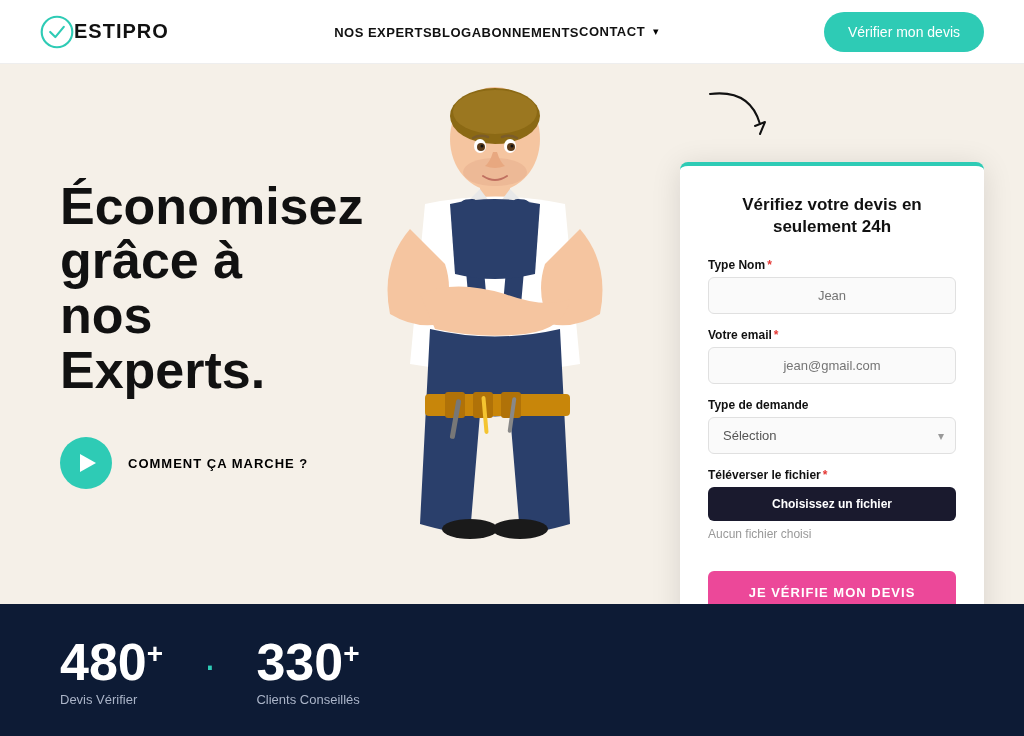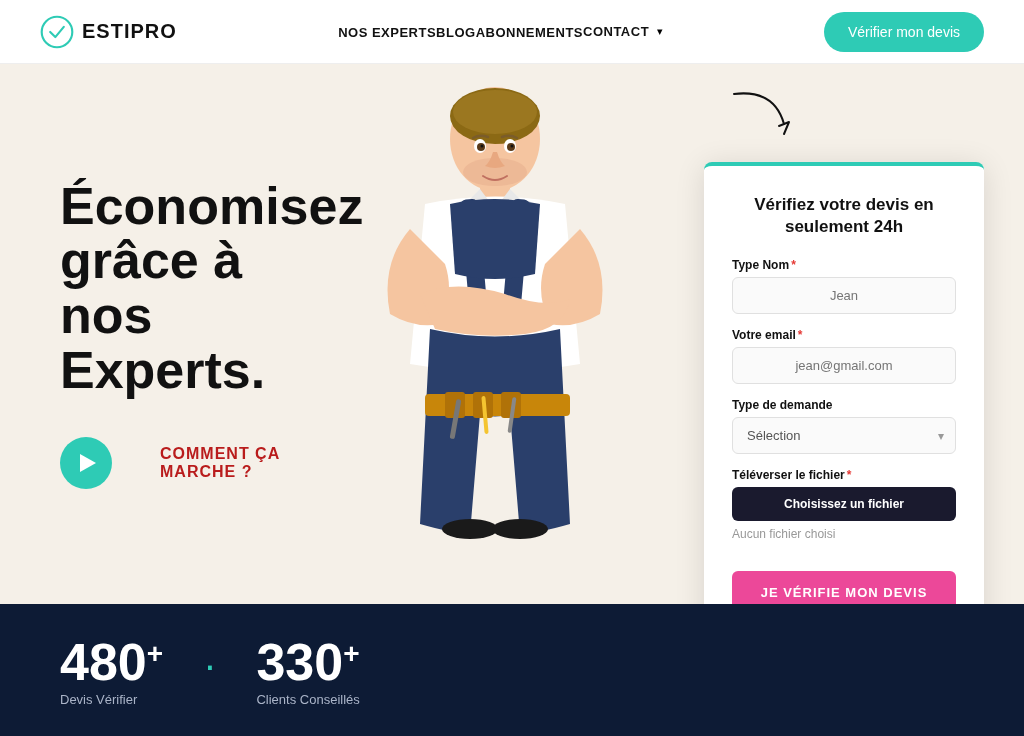--- a/index.html
+++ b/index.html
@@ -13,21 +13,21 @@
       justify-content: space-between;
       padding: 0 40px;
       height: 64px;
       border-bottom: 1px solid #eee;
       position: relative;
       z-index: 10;
     }
     .nav-logo {
       display: flex;
       align-items: center;
-      gap: 8px;
+      gap: 0;
       font-weight: 800;
       font-size: 20px;
       letter-spacing: 1px;
       color: #111;
     }
     .logo-icon {
       width: 34px;
       height: 34px;
     }
     .nav-links {
@@ -102,26 +102,25 @@
     }
     .play-btn-triangle {
       width: 0;
       height: 0;
       border-top: 9px solid transparent;
       border-bottom: 9px solid transparent;
       border-left: 16px solid #fff;
       margin-left: 3px;
     }
     .hero-play-label {
-      font-size: 16px;
+      font-size: 13px;
       font-weight: 800;
       letter-spacing: 1px;
       text-transform: uppercase;
-      color: #b91c1c;
-      margin-left: 32px;
+      color: #000000;
     }
 
     
     .form-panel-wrapper {
       position: absolute;
       right: 40px;
       top: 20px;
       z-index: 5;
       display: flex;
       flex-direction: column;
@@ -130,21 +129,21 @@
     .arrow-decoration {
       margin-bottom: 8px;
       align-self: flex-start;
       margin-left: 20px;
     }
     .form-card {
       background: #fff;
       border-radius: 8px;
       box-shadow: 0 4px 30px rgba(0,0,0,0.12);
       padding: 28px 28px 24px;
-      width: 280px;
+      width: 304px;
       border-top: 4px solid #2ecbb5;
     }
     .form-title {
       font-size: 17px;
       font-weight: 800;
       color: #111;
       text-align: center;
       line-height: 1.3;
       margin-bottom: 20px;
     }

